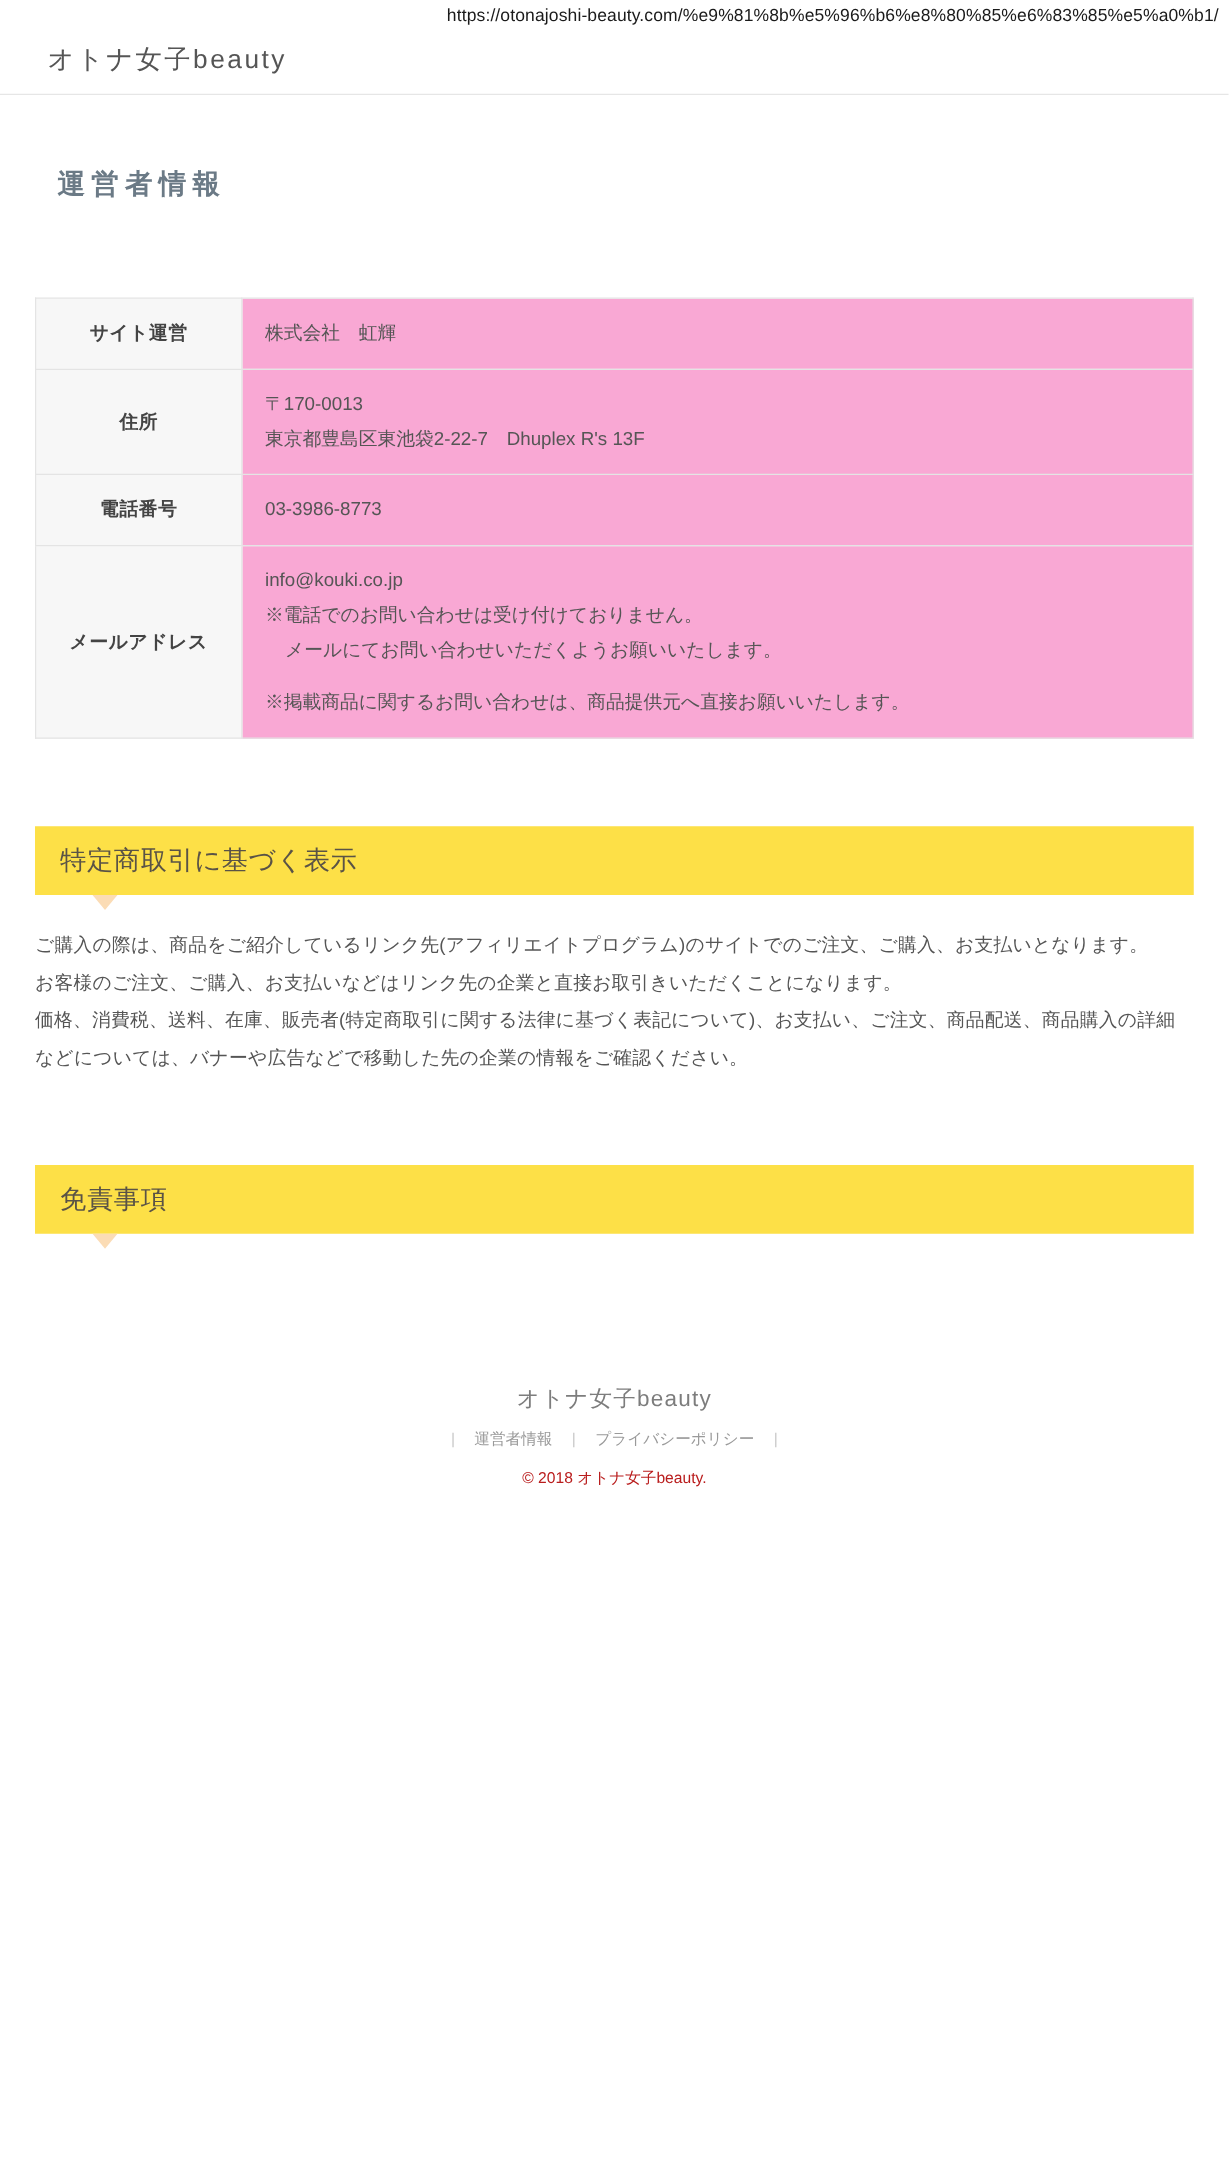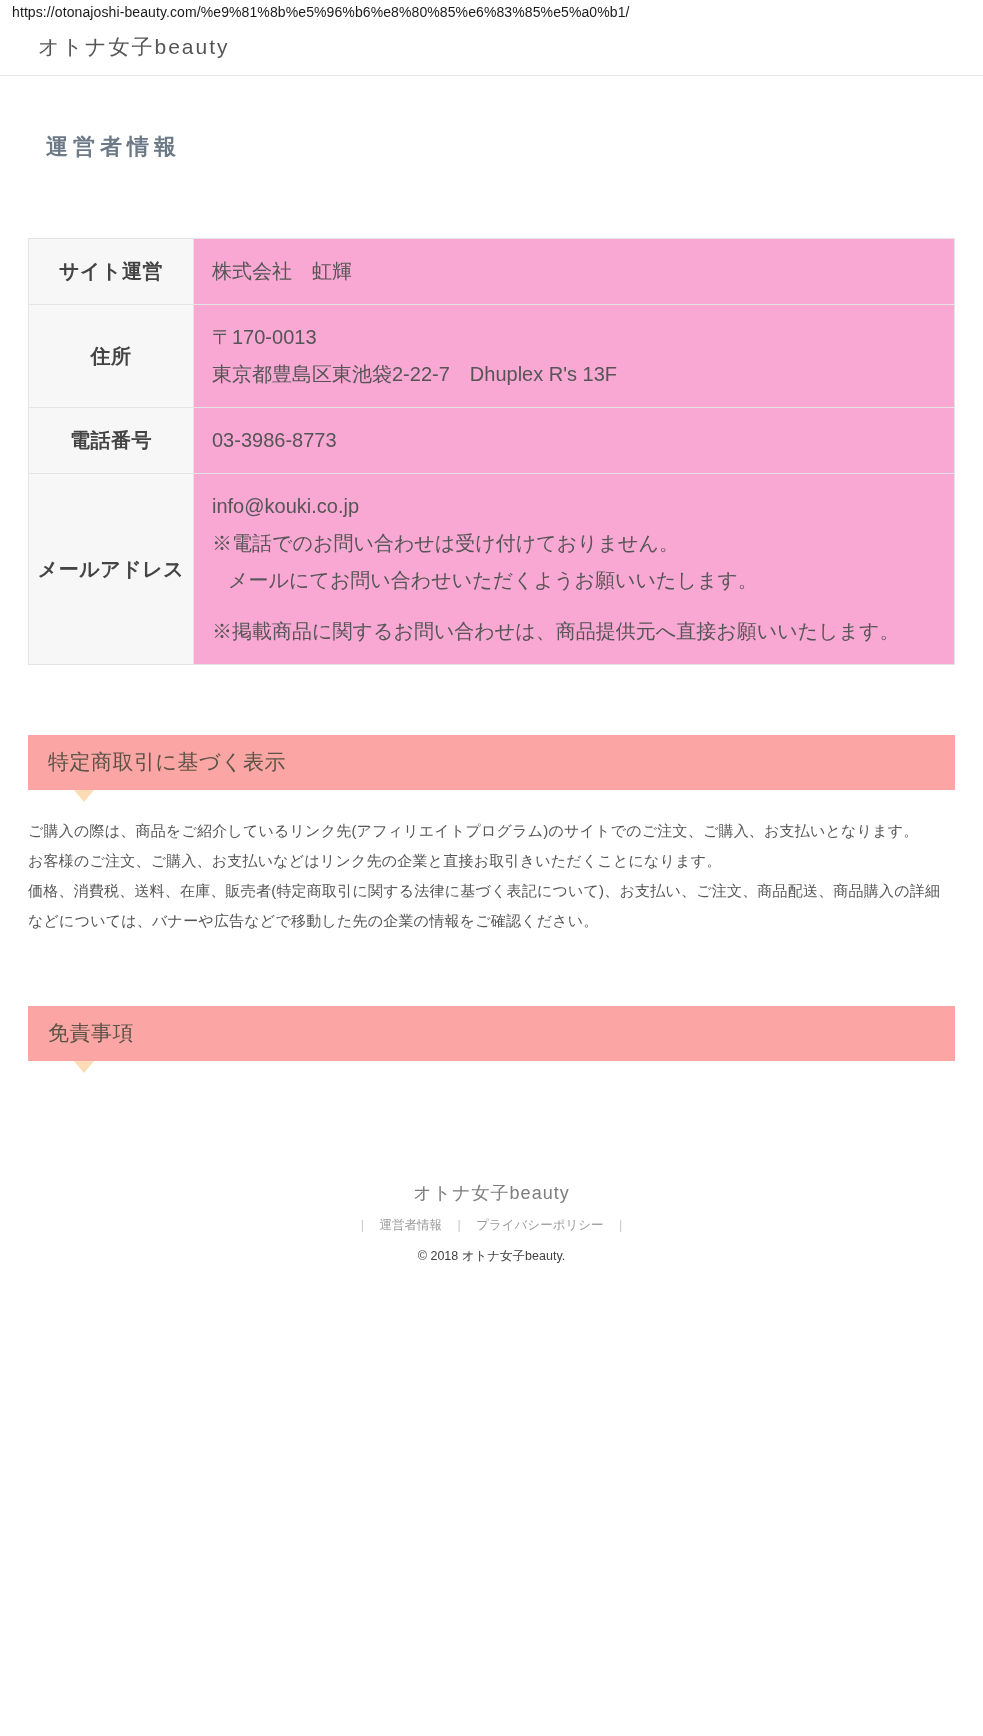--- a/index.html
+++ b/index.html
@@ -15,20 +15,21 @@
     -webkit-font-smoothing: antialiased;
   }
   .url-bar {
     font-size: 14px;
     color: #1a1a1a;
     padding: 4px 8px 3px 12px;
     font-family: "Liberation Sans", sans-serif;
     letter-spacing: 0.1px;
     white-space: nowrap;
     overflow: hidden;
+    text-align: right;
   }
   .site-header {
     border-bottom: 1px solid #e6e6e6;
     padding: 10px 0 14px 38px;
     background: #ffffff;
   }
   .site-title {
     font-size: 21px;
     color: #555555;
     letter-spacing: 2px;
@@ -42,21 +43,21 @@
     margin: 56px 0 0 18px;
     font-size: 22px;
     color: #6b7a86;
     letter-spacing: 5px;
     font-weight: bold;
   }
   .info-table {
     width: 100%;
     border-collapse: collapse;
     margin-top: 76px;
-    font-size: 20px;
+    font-size: 15px;
   }
   .info-table th,
   .info-table td {
     border: 1px solid #e4e4e4;
     text-align: left;
     vertical-align: middle;
     line-height: 1.85;
   }
   .info-table th {
     width: 152px;
@@ -78,21 +79,21 @@
   .info-table td .indent {
     display: block;
     padding-left: 16px;
   }
   .info-table td .gap {
     display: block;
     height: 14px;
   }
   .section-heading {
     position: relative;
-    background: #fca5a5;
+    background: #fde047;
     color: #5a5346;
     font-size: 21px;
     padding: 13px 20px 14px 20px;
     margin-top: 70px;
     letter-spacing: 0.5px;
   }
   .section-heading::after {
     content: "";
     position: absolute;
     left: 46px;
@@ -136,21 +137,21 @@
   .footer-links a {
     color: #9a9a9a;
     text-decoration: none;
     padding: 0 12px;
   }
   .footer-sep {
     color: #c9c9c9;
   }
   .footer-copy {
     font-size: 12.5px;
-    color: #404040;
+    color: #b91c1c;
   }
 </style>
 </head>
 <body>
 
 <div class="url-bar">https://otonajoshi-beauty.com/%e9%81%8b%e5%96%b6%e8%80%85%e6%83%85%e5%a0%b1/</div>
 
 <div class="site-header">
   <h1 class="site-title">オトナ女子beauty</h1>
 </div>

